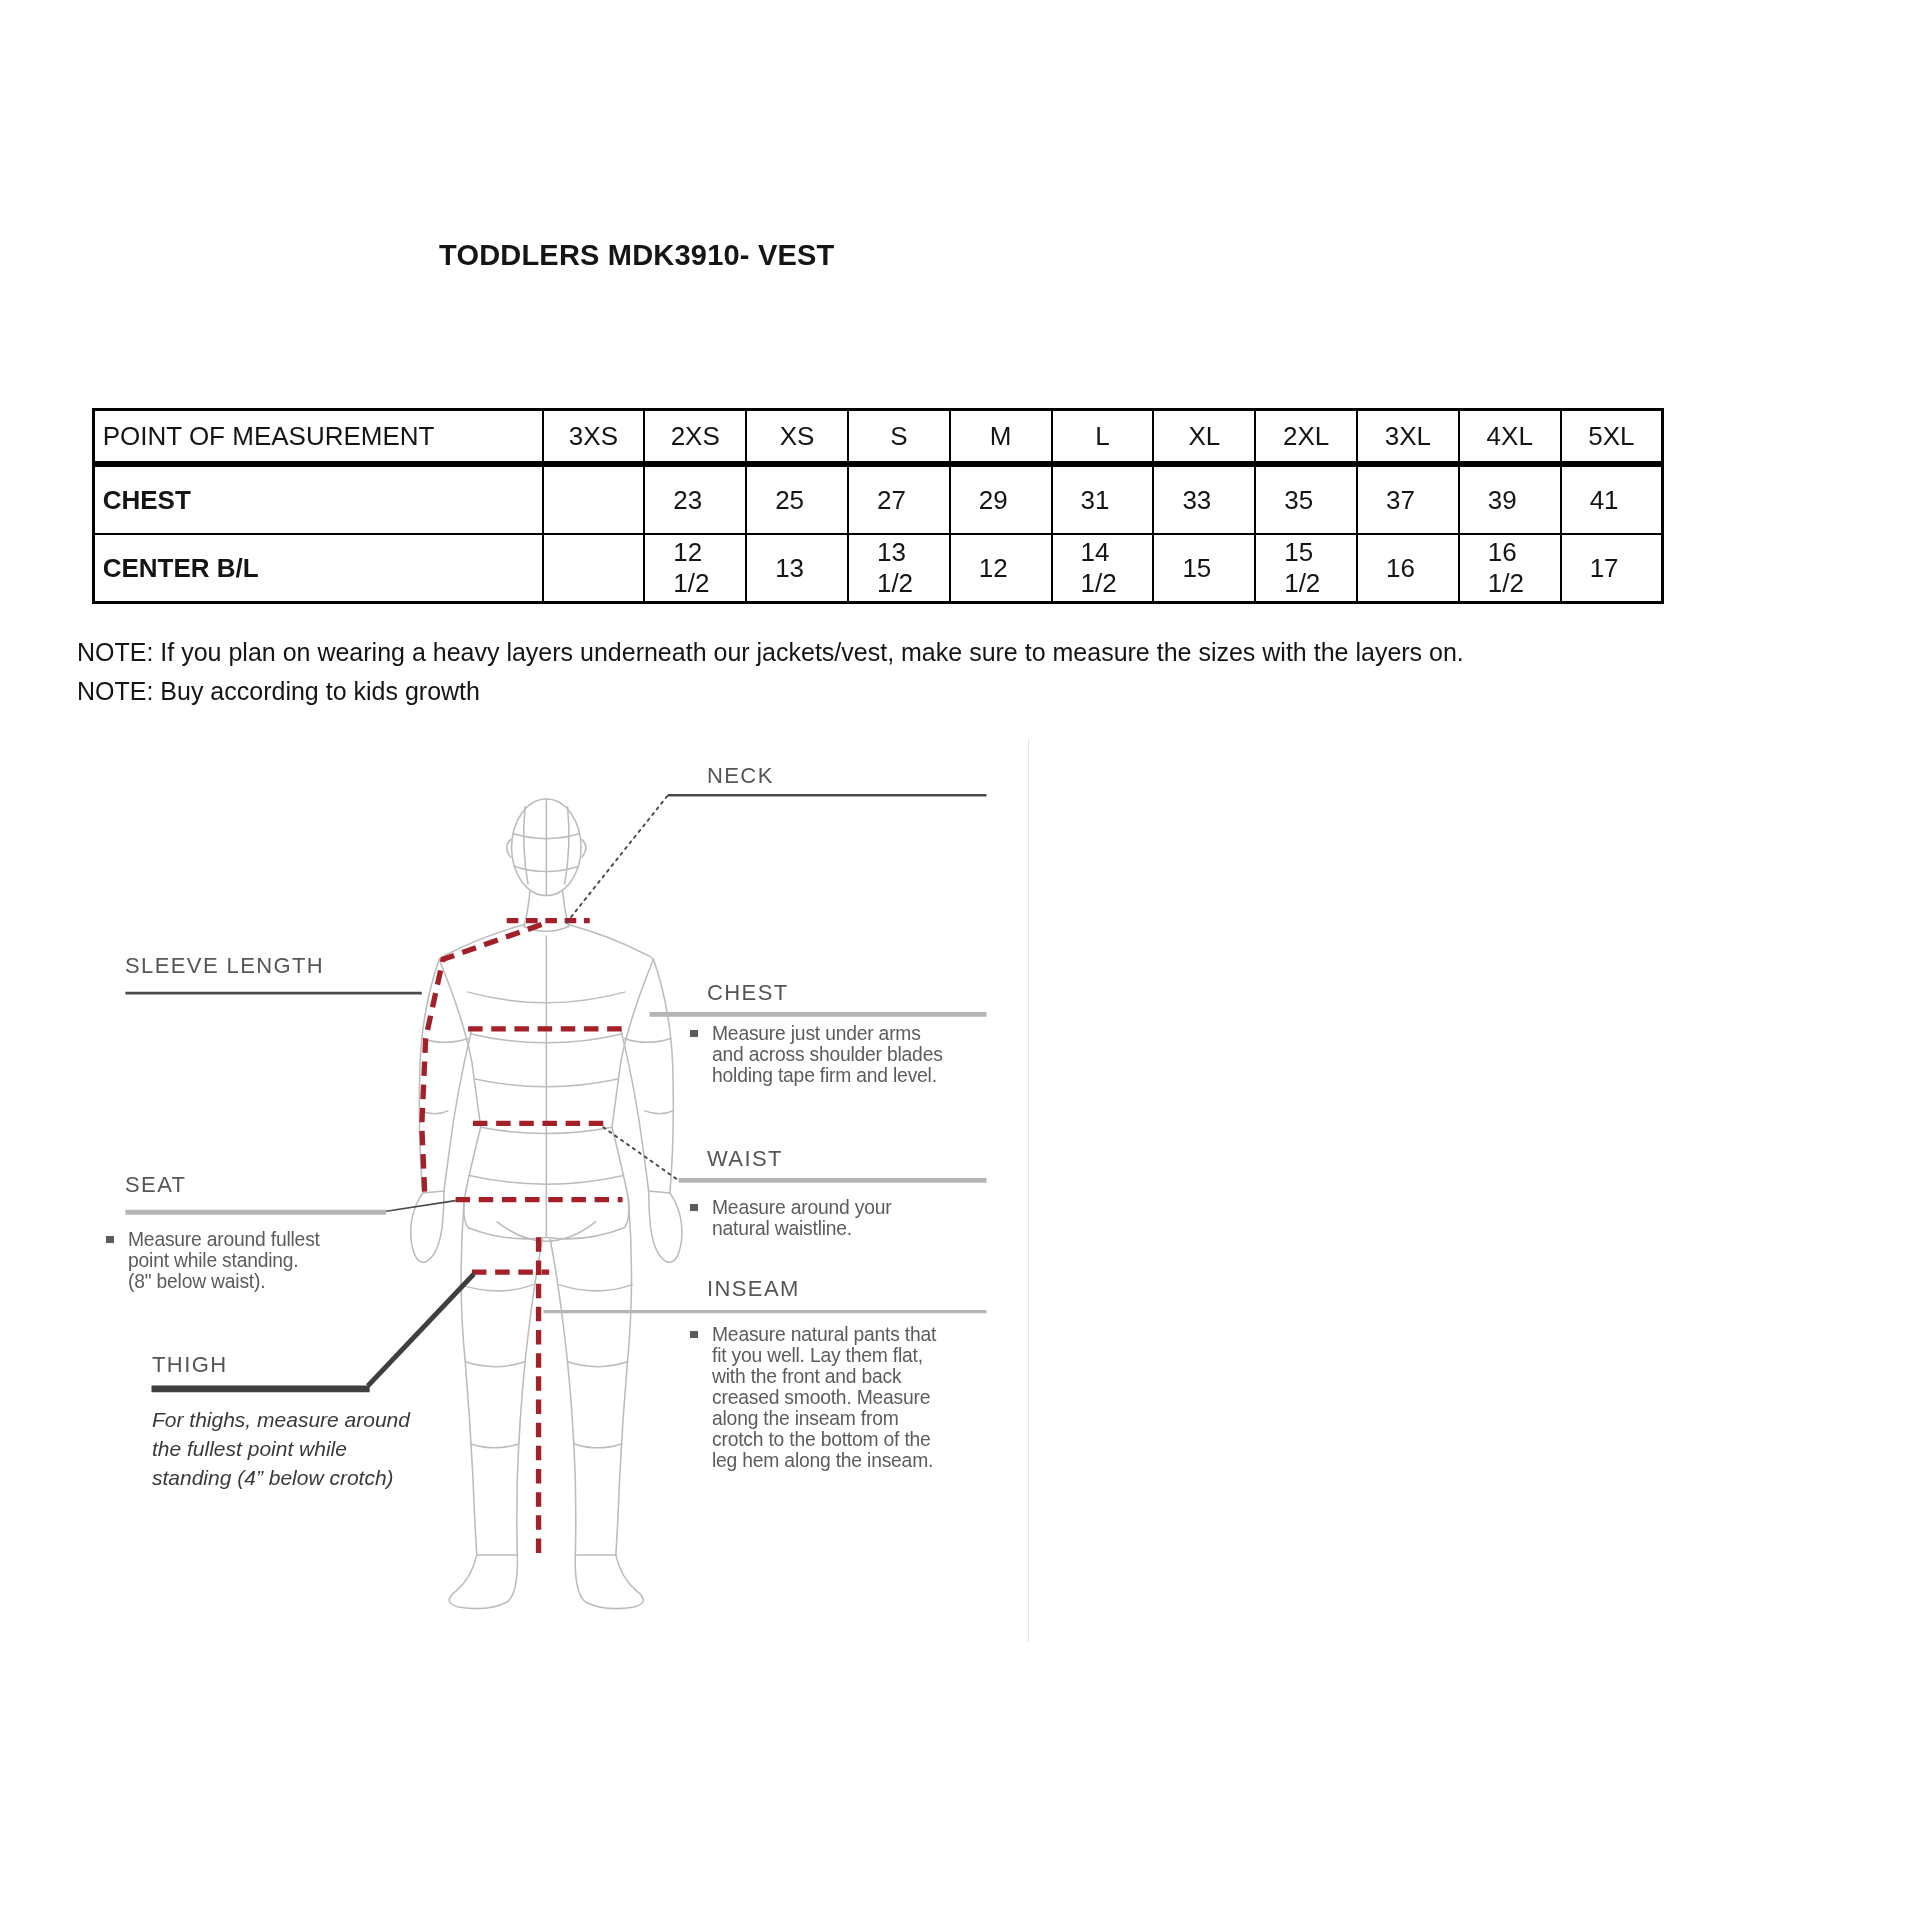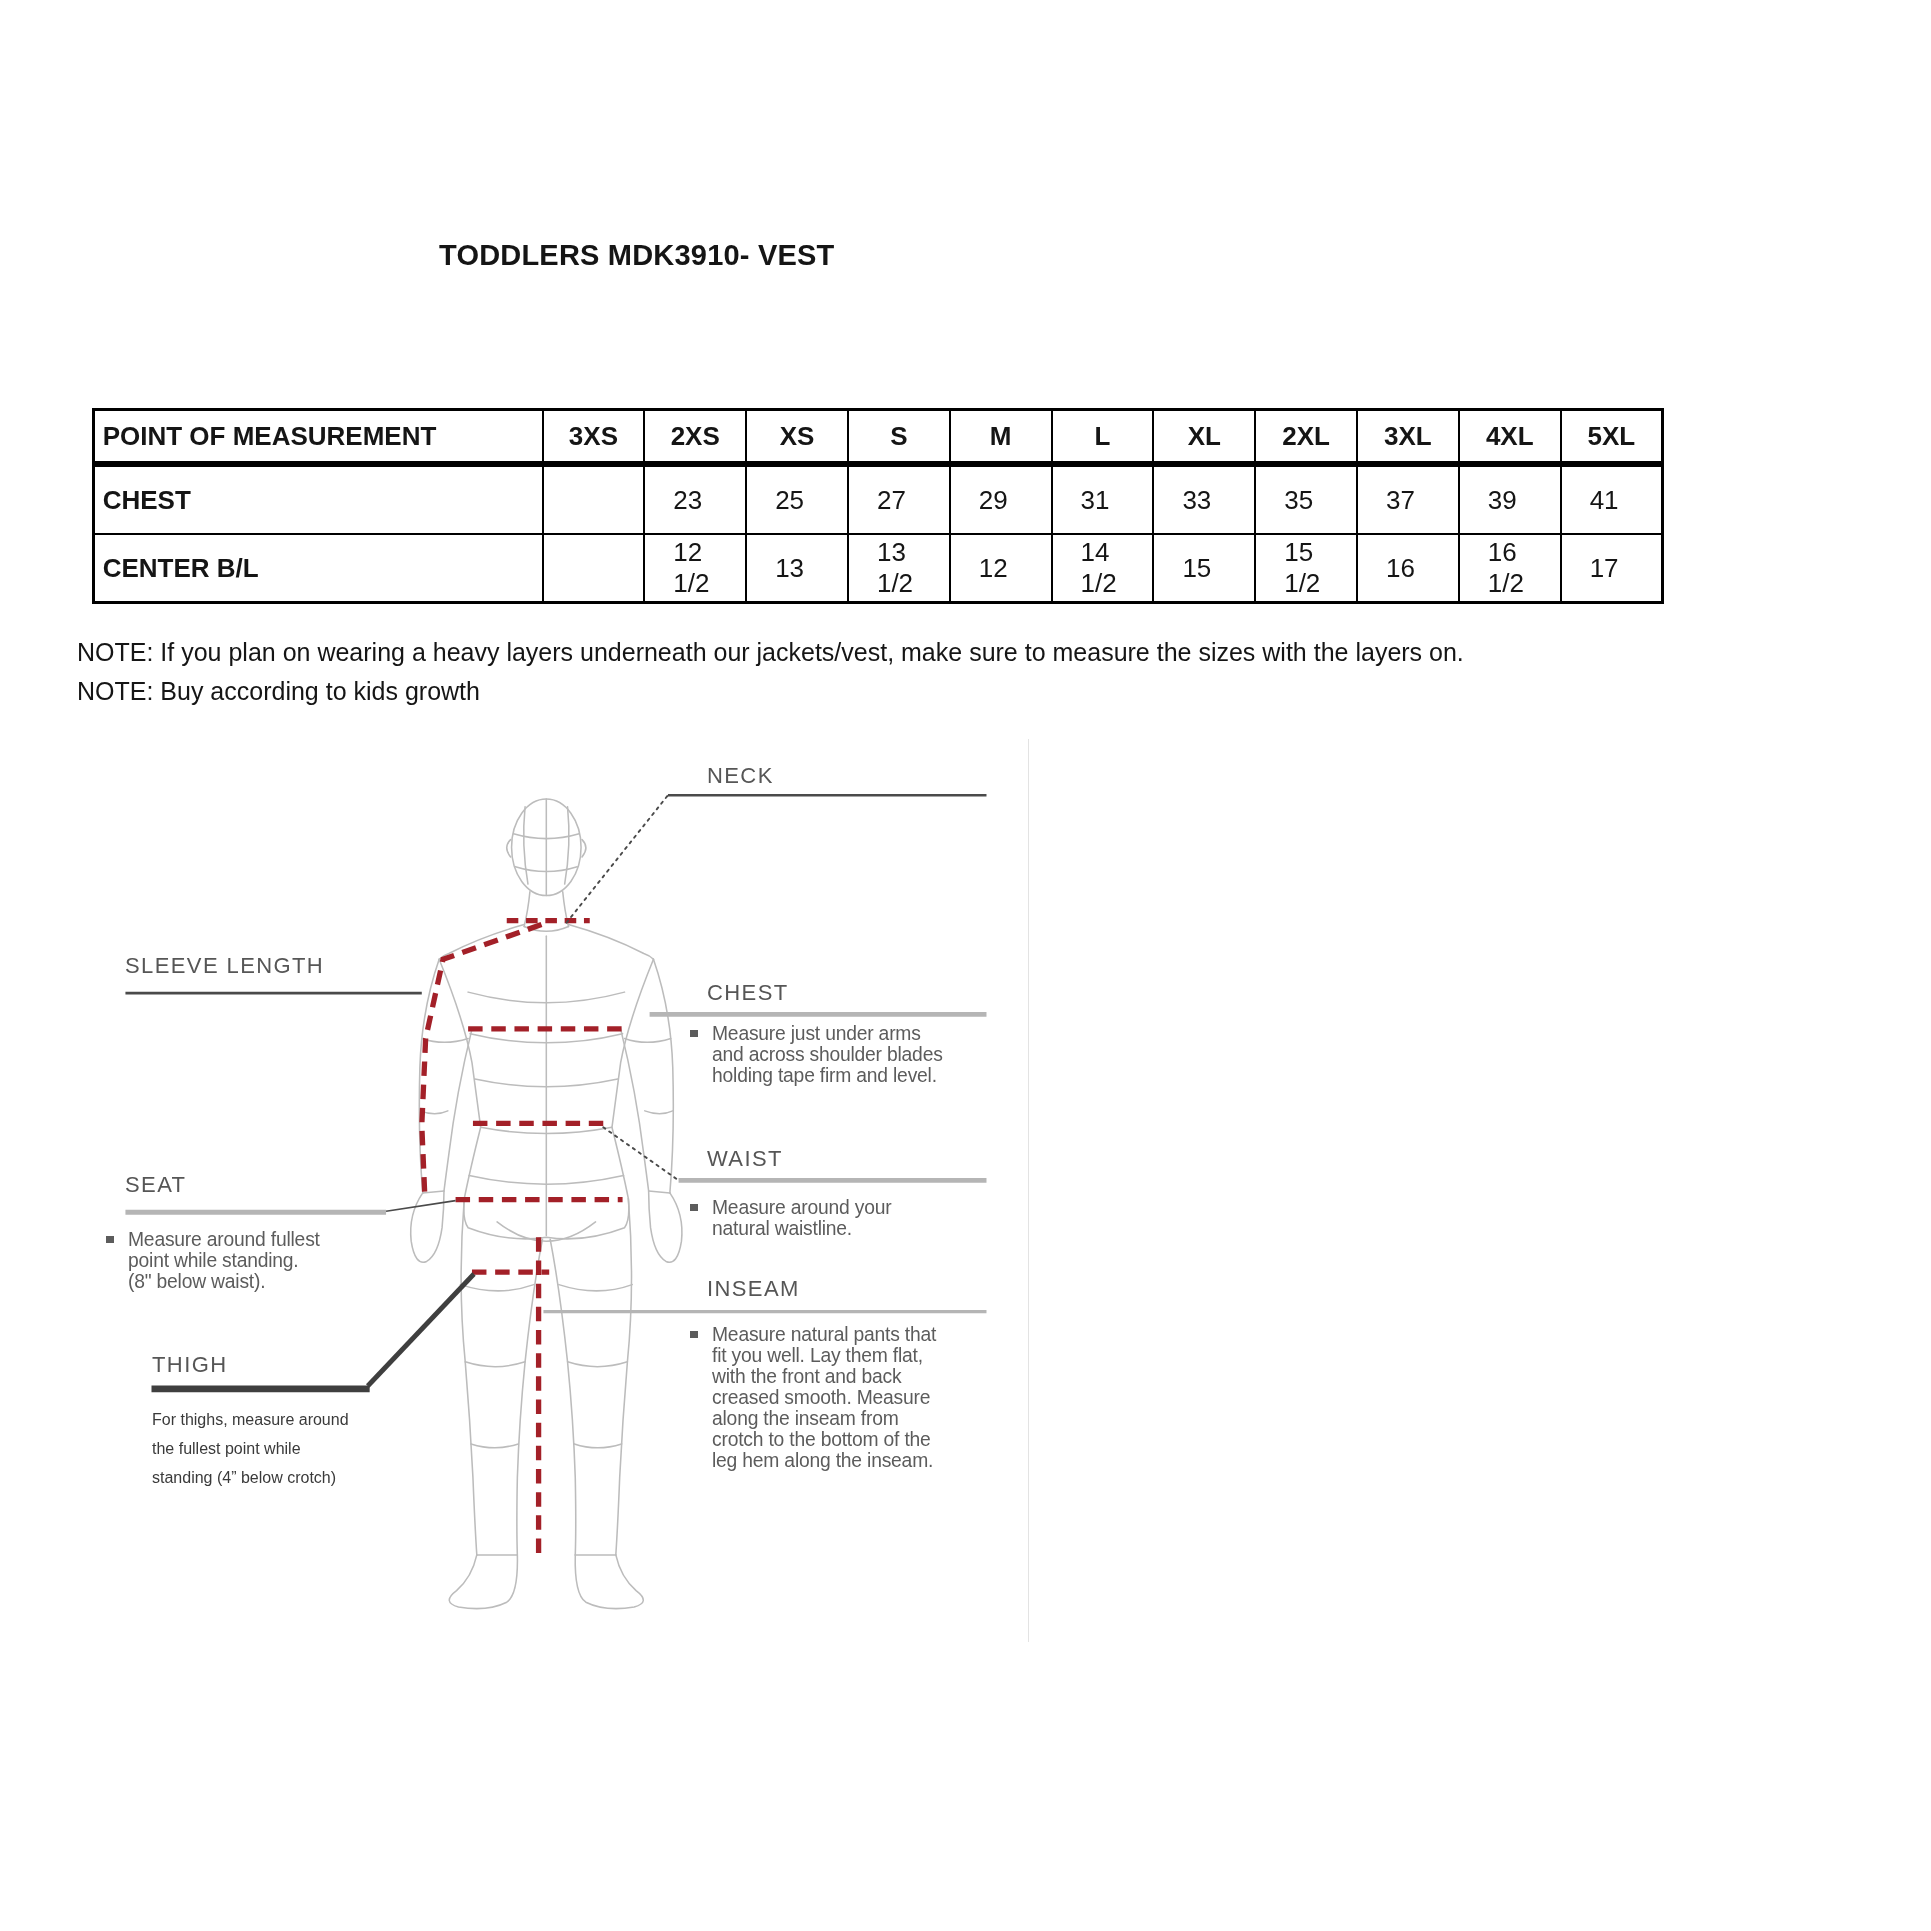--- a/index.html
+++ b/index.html
@@ -7,41 +7,41 @@
         font-family:"Liberation Sans",sans-serif;color:#151515;overflow:hidden;}
 
   
   .doc-title{position:absolute;left:439px;top:239px;font-size:29px;font-weight:bold;
              letter-spacing:0.2px;white-space:nowrap;}
 
   
   .size-table{position:absolute;left:92px;top:408px;width:1572px;border-collapse:collapse;
               table-layout:fixed;border:3.9px solid #000;}
   .size-table th,.size-table td{border:2.9px solid #000;overflow:hidden;}
-  .size-table th{border-bottom:6.8px solid #000;font-size:26px;font-weight:bold;height:48px;
+  .size-table th{border-bottom:6.8px solid #000;font-size:26px;font-weight:normal;height:48px;
                  text-align:center;vertical-align:middle;}
   .size-table th.pom{text-align:left;padding-left:7.7px;}
   .size-table td{font-size:26px;height:64px;padding-left:28px;text-align:left;vertical-align:middle;}
   .size-table td.rowlabel{font-weight:bold;padding-left:7.7px;}
 
   
   .note{position:absolute;left:77px;font-size:25px;font-weight:normal;white-space:nowrap;}
   .note.n1{top:638px;} .note.n2{top:677px;}
 
   
   .diagram{position:absolute;left:82px;top:739px;width:946px;height:903px;
            border-right:1.9px solid #e3e3e3;}
   .diagram svg{position:absolute;left:0;top:0;}
   .dg-head{position:absolute;font-size:22px;color:var(--diagram-heading,#565656);
            letter-spacing:1.4px;white-space:nowrap;}
   .dg-block{position:absolute;font-size:19.3px;line-height:21px;color:var(--diagram-text,#5c5c5c);
             white-space:nowrap;letter-spacing:-0.2px;}
   .dg-block .bullet{position:absolute;left:-22px;top:6.8px;width:7.7px;height:7.7px;
                     background:var(--diagram-text,#5c5c5c);}
-  .dg-block.thigh{font-size:16px;line-height:29px;color:var(--thigh-text,#3a3a3a);letter-spacing:0;}
+  .dg-block.thigh{font-size:21px;line-height:29px;color:var(--thigh-text,#3a3a3a);letter-spacing:0;font-style:italic;}
 
   
   .wire{stroke:var(--wireframe-gray,#bcbcbc);fill:none;stroke-width:1.6;
         stroke-linecap:round;stroke-linejoin:round;}
   .mline{stroke:var(--measure-dash-red,#a32028);fill:none;stroke-width:5.5;
          stroke-dasharray:15 9;stroke-linecap:butt;}
   .mline.fine{stroke-dasharray:12 8;}
   .rule-dark{stroke:var(--leader-dark,#4a4a4a);stroke-width:3;fill:none;}
   .rule-dark.thin{stroke-width:2.5;}
   .rule-light{stroke:var(--leader-light,#b5b5b5);stroke-width:5;fill:none;}

